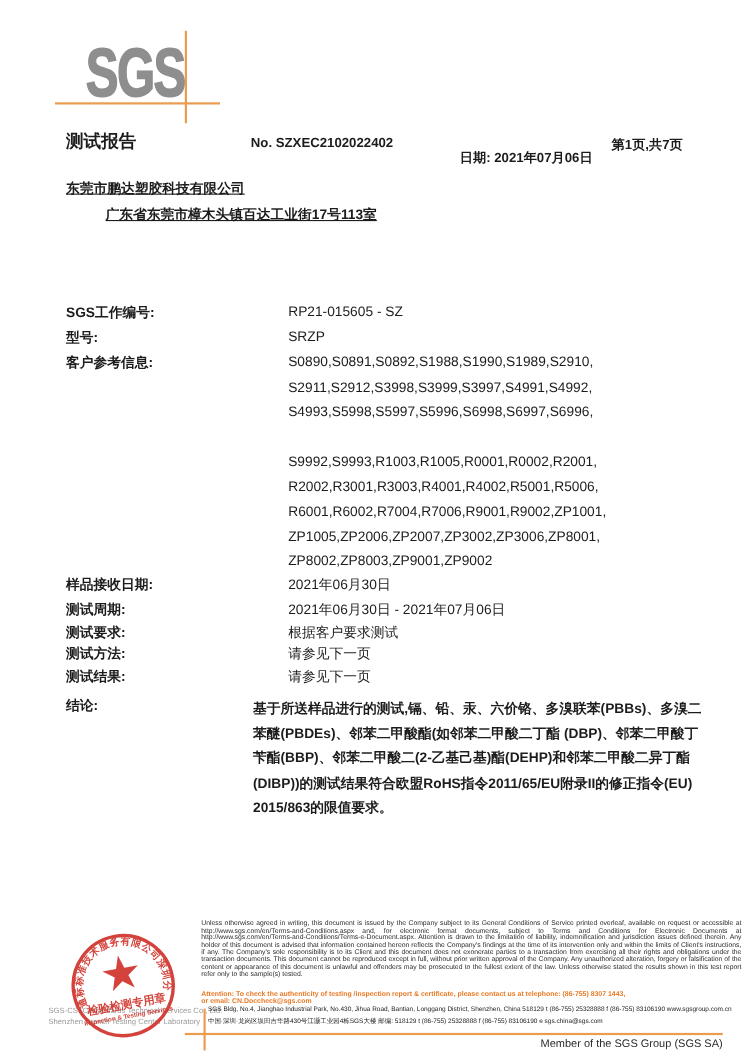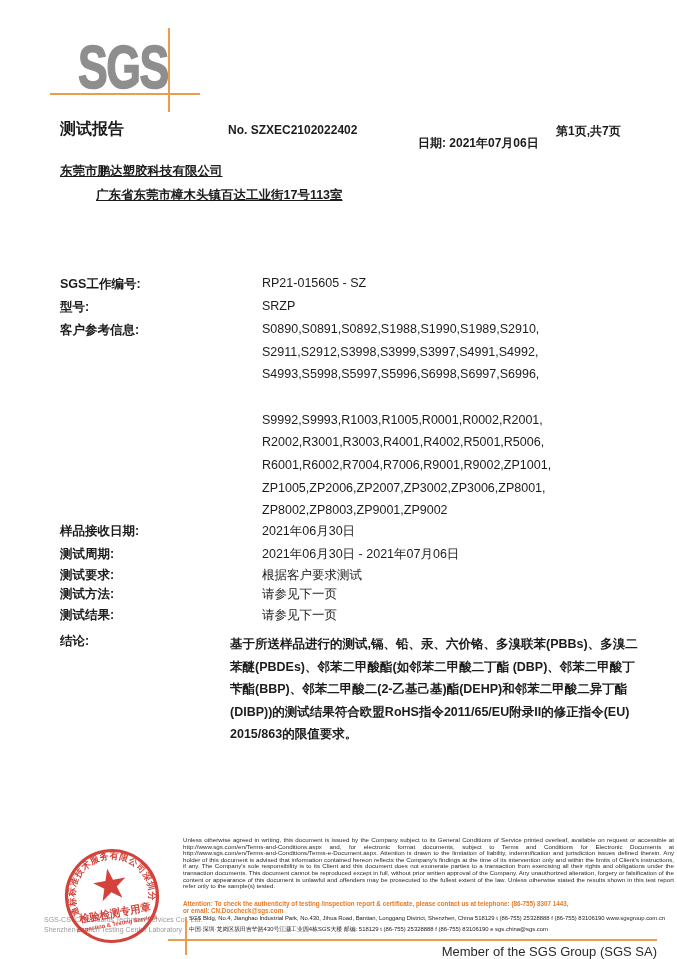--- a/index.html
+++ b/index.html
@@ -27,21 +27,21 @@
                    line-height:22.5px;white-space:normal;}
 
   
   .company-gray1{left:44px;top:916px;font-size:7px;color:#9a9a9a;white-space:nowrap;}
   .company-gray2{left:44px;top:926px;font-size:7px;color:#9a9a9a;white-space:nowrap;}
   .stamp-wrap{left:50px;top:834px;width:124px;height:124px;transform:rotate(-10deg);opacity:0.92;}
   .legal{left:183px;top:837px;width:491px;font-size:6.2px;line-height:6.6px;color:#2a2a2a;
          text-align:justify;}
   .attention-line{left:183px;width:491px;font-size:6.3px;line-height:6.6px;font-weight:bold;color:#e87a25;}
   .addr{left:189px;width:484px;font-size:5.9px;line-height:11px;color:#1c1c1c;white-space:nowrap;}
-  .member{right:20px;top:944px;font-size:13px;color:#2a2a2a;}
+  .member{right:20px;top:944px;font-size:10px;color:#2a2a2a;}
 </style>
 </head>
 <body>
 
 <div id="page">
 
   <div class="abs logo-text">SGS</div>
   <div class="abs orange-hline" style="left:50px;top:93px;width:150px;"></div>
   <div class="abs orange-vline" style="left:168px;top:28px;height:84px;"></div>
 

